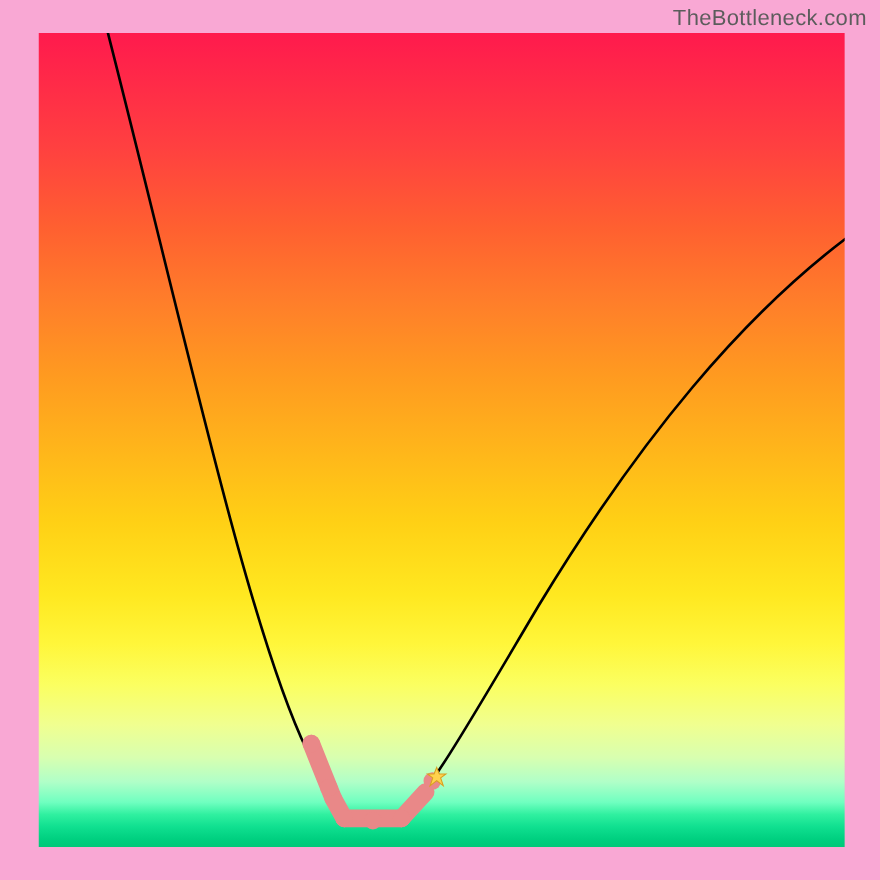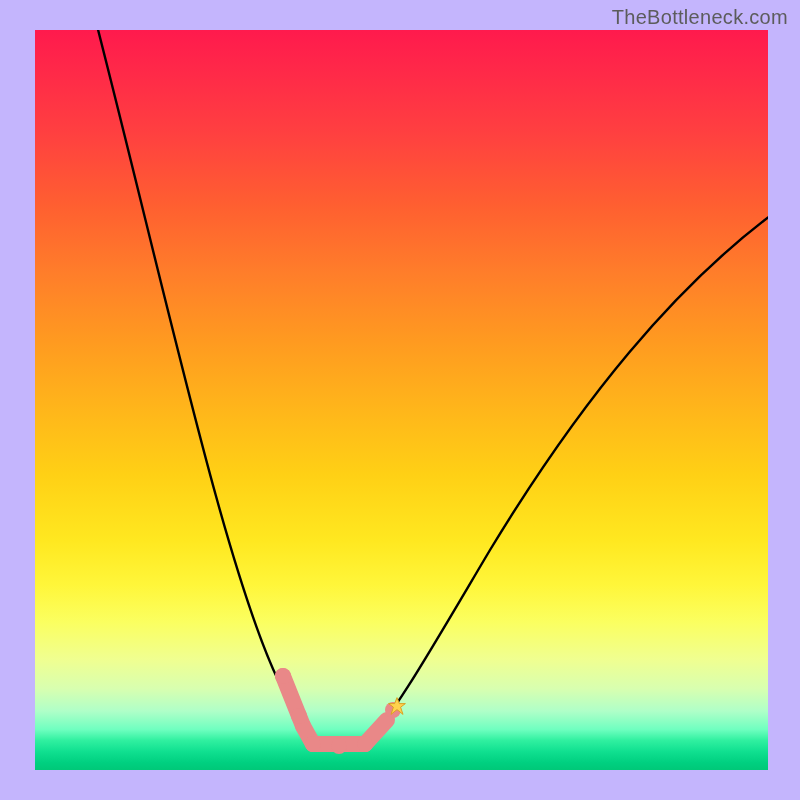--- a/index.html
+++ b/index.html
@@ -8,21 +8,21 @@
     width: 800px;
     height: 800px;
     background: #000;
     overflow: hidden;
     font-family: Arial, Helvetica, sans-serif;
   }
   .frame {
     position: absolute;
     left: 0; top: 0;
     width: 800px; height: 800px;
-    background: #c4b5fd;
+    background: #f9a8d4;
   }
   .plot {
     position: absolute;
     left: 35px;
     top: 30px;
     width: 733px;
     height: 740px;
     overflow: hidden;
   }
   .gradient {

